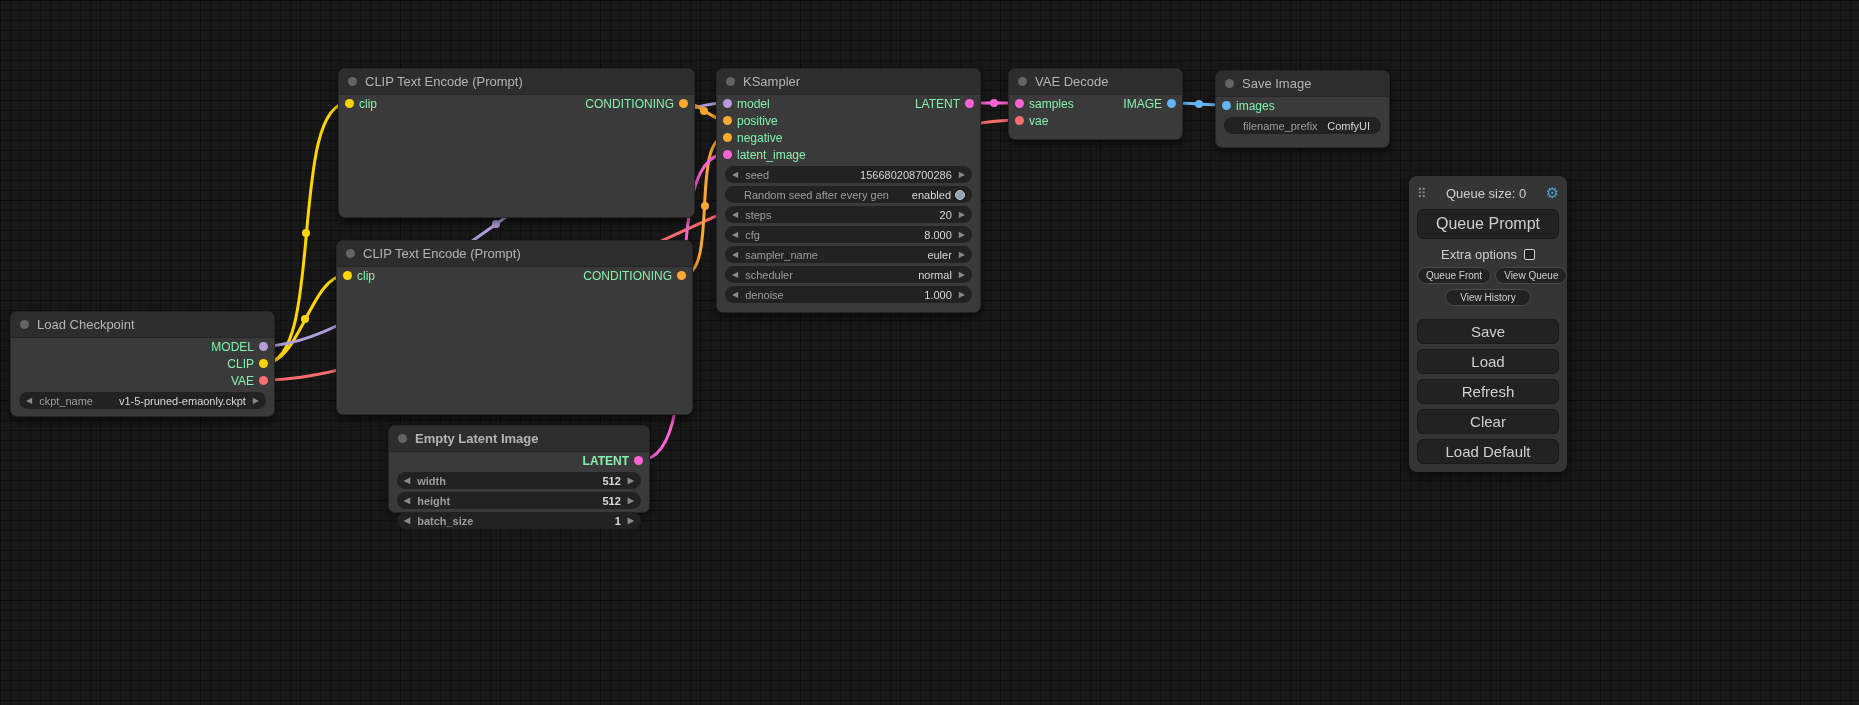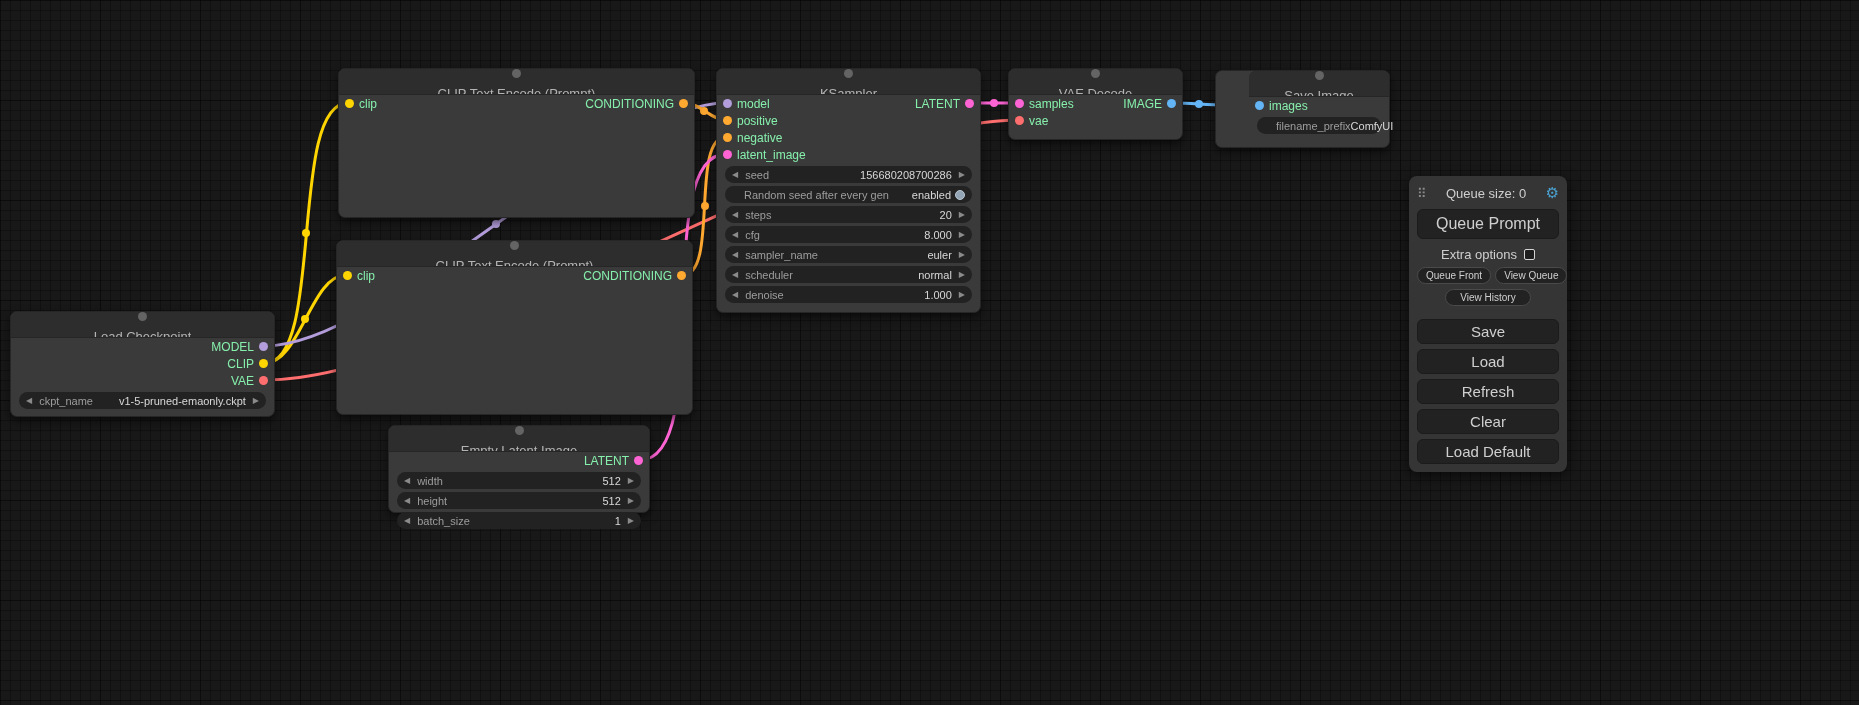--- a/index.html
+++ b/index.html
@@ -13,21 +13,21 @@
       linear-gradient(90deg, rgba(0,0,0,0.30) 1px, transparent 1px);
     background-size:10px 10px,10px 10px,100px 100px,100px 100px;
     font-family:"Liberation Sans", sans-serif;
   }
   .wires{position:absolute;left:0;top:0;z-index:1;pointer-events:none;}
   .wire{fill:none;stroke-width:3;stroke-linecap:round;}
 
   .node{position:absolute;background:#3a3a3a;border:1px solid #262626;border-radius:7px;
         box-shadow:0 4px 10px rgba(0,0,0,0.55);z-index:2;box-sizing:border-box;}
   .node-title{height:26px;background:#2d2d2d;border-radius:6px 6px 0 0;display:flex;align-items:center;
-        gap:8px;padding:0 9px;color:#b4b4b4;font-size:13px;border-bottom:1px solid #262626;box-sizing:border-box;flex-direction:column;}
+        gap:8px;padding:0 9px;color:#b4b4b4;font-size:13px;border-bottom:1px solid #262626;box-sizing:border-box;}
   .title-dot{width:9px;height:9px;border-radius:50%;background:#646464;flex:0 0 auto;}
   .title-text{white-space:nowrap;overflow:hidden;}
 
   .port-row{position:relative;height:17px;display:flex;align-items:center;color:#86efac;font-size:12px;}
   .port-dot{position:absolute;width:9px;height:9px;border-radius:50%;top:4px;}
   .port-dot.in{left:6px;}
   .port-dot.out{right:6px;}
   .in-label{margin-left:20px;}
   .out-label{margin-left:auto;margin-right:20px;}
 
@@ -129,21 +129,21 @@
     <span class="title-text">CLIP Text Encode (Prompt)</span>
   </div>
   <div class="port-row">
     <span class="port-dot in" style="background: rgb(255, 213, 0);"></span>
     <span class="in-label">clip</span>
     <span class="out-label">CONDITIONING</span>
     <span class="port-dot out" style="background: rgb(255, 169, 49);"></span>
   </div>
 </div>
 
-<div class="node" style="left:388px;top:425px;width:262px;height:88px;">
+<div class="node" style="left:388px;top:425px;width:262px;height:88px;font-weight:bold;">
   <div class="node-title">
     <span class="title-dot"></span>
     <span class="title-text">Empty Latent Image</span>
   </div>
   <div class="port-row">
     <span class="out-label">LATENT</span>
     <span class="port-dot out" style="background: rgb(255, 100, 213);"></span>
   </div>
   <div class="widget">
     <span class="arr">◀</span>
@@ -241,21 +241,21 @@
     <span class="in-label">samples</span>
     <span class="out-label">IMAGE</span>
     <span class="port-dot out" style="background: rgb(100, 181, 246);"></span>
   </div>
   <div class="port-row">
     <span class="port-dot in" style="background: rgb(255, 110, 110);"></span>
     <span class="in-label">vae</span>
   </div>
 </div>
 
-<div class="node" style="left:1215px;top:70px;width:175px;height:78px;padding-left:33px;">
+<div class="node" style="left:1215px;top:70px;width:175px;height:78px;">
   <div class="node-title">
     <span class="title-dot"></span>
     <span class="title-text">Save Image</span>
   </div>
   <div class="port-row">
     <span class="port-dot in" style="background: rgb(100, 181, 246);"></span>
     <span class="in-label">images</span>
   </div>
   <div class="widget noarrow">
     <span class="w-label">filename_prefix</span>

